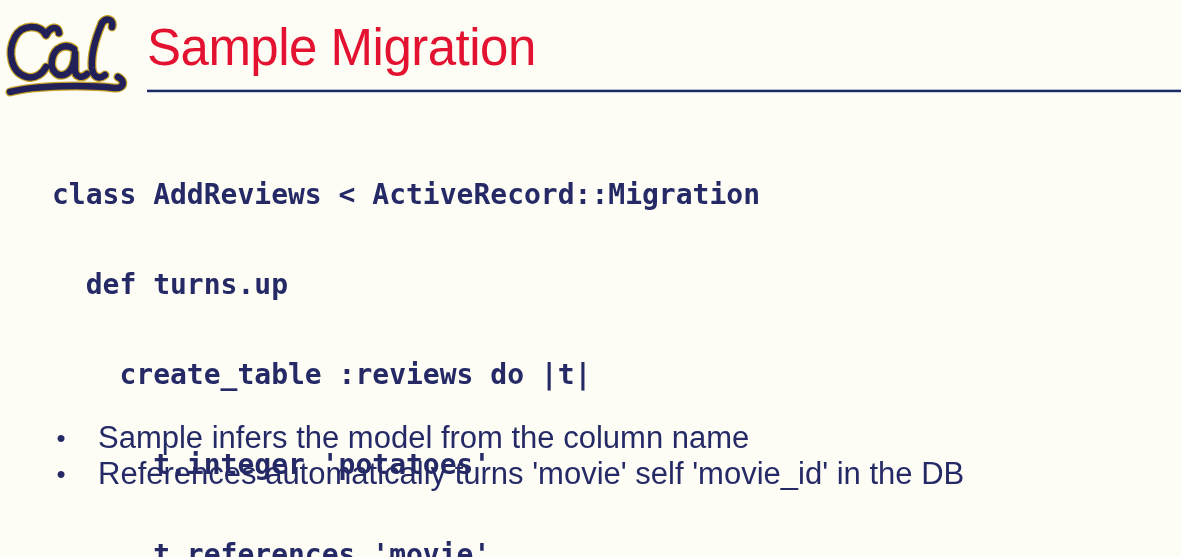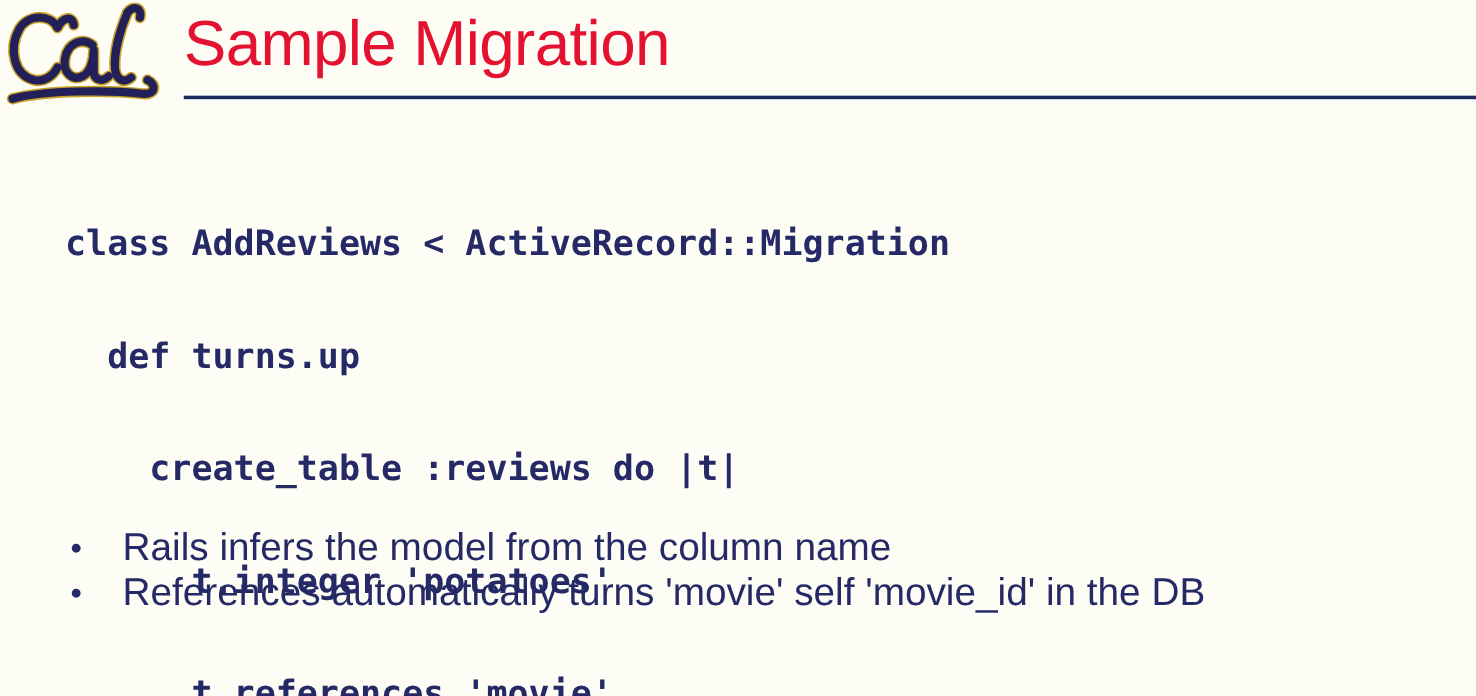--- a/index.html
+++ b/index.html
@@ -19,21 +19,21 @@
     width: 1181px;
     height: 557px;
     background: #fdfdf5;
     overflow: hidden;
   }
 
   
   .header {
     position: absolute;
     left: 0;
-    top: 0;
+    top: 13px;
     width: 1090px;
     height: 95px;
   }
   .cal-logo {
     position: absolute;
     left: 2px;
     top: 2px;
     width: 128px;
     height: 88px;
   }
@@ -154,21 +154,21 @@
     <div class="code-line">      t.references 'movie'</div>
     
     
     
     
   </div>
 
   <div class="bullets">
     <div class="bullet-row">
       <span class="bullet-marker">•</span>
-      <span>Rails infers the model from the column name</span>
+      <span>Sample infers the model from the column name</span>
     </div>
     <div class="bullet-row">
       <span class="bullet-marker">•</span>
       <span>References automatically turns 'movie' self 'movie_id' in the DB</span>
     </div>
   </div>
 
 </div>
 
 </body></html>

